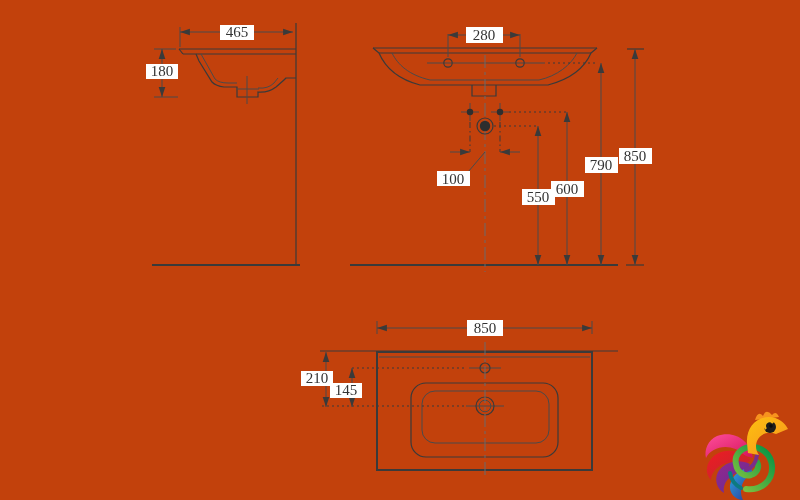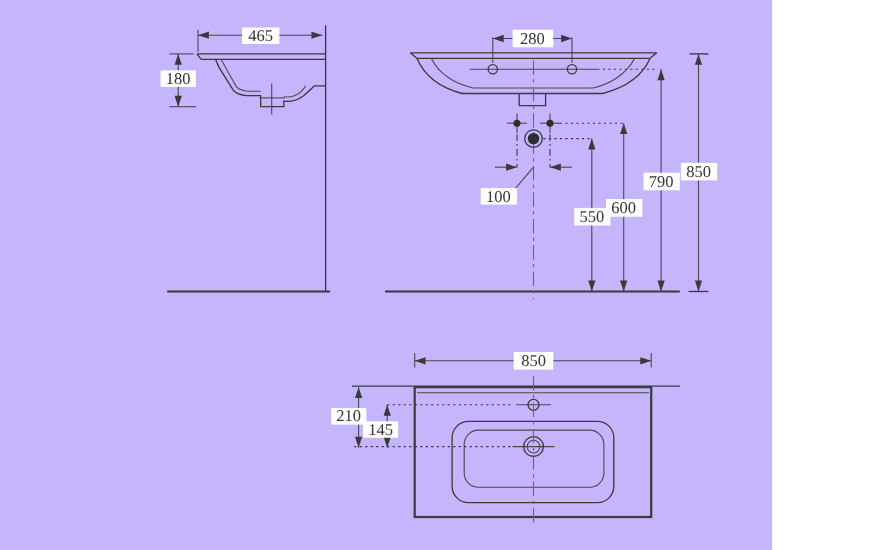--- a/index.html
+++ b/index.html
@@ -1,16 +1,16 @@
 <!DOCTYPE html>
 <html><head>
 <meta charset="utf-8">
 <style>
   html,body{margin:0;padding:0;background:#ffffff;}
-  #stage{position:relative;width:702px;height:500px;background:#c4b5fd;overflow:hidden;
+  #stage{position:relative;width:800px;height:500px;background:#c2410c;overflow:hidden;
          font-family:"Liberation Serif", serif;}
   svg{position:absolute;left:0;top:0;}
   .ln  {stroke:#3a3a3a;stroke-width:1.2;fill:none;}
   .ln2 {stroke:#3a3a3a;stroke-width:2;fill:none;}
   .thin{stroke:#4a4a4a;stroke-width:1;fill:none;}
   .dot {stroke:#3a3a3a;stroke-width:1;fill:none;stroke-dasharray:2 3;}
   .cl  {stroke:#6a6a6a;stroke-width:1;fill:none;stroke-dasharray:13 4 3 4;}
   .dd  {stroke:#3a3a3a;stroke-width:1;fill:none;stroke-dasharray:6 3 1.5 3;}
   .dim {font-family:"Liberation Serif",serif;font-size:15px;fill:#333;text-anchor:middle;}
   .tbg {fill:#ffffff;}

